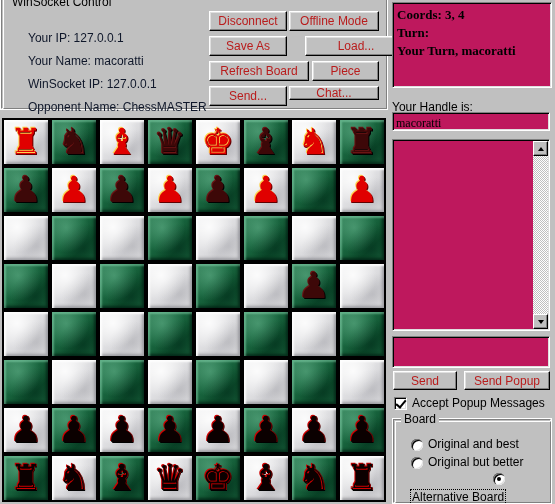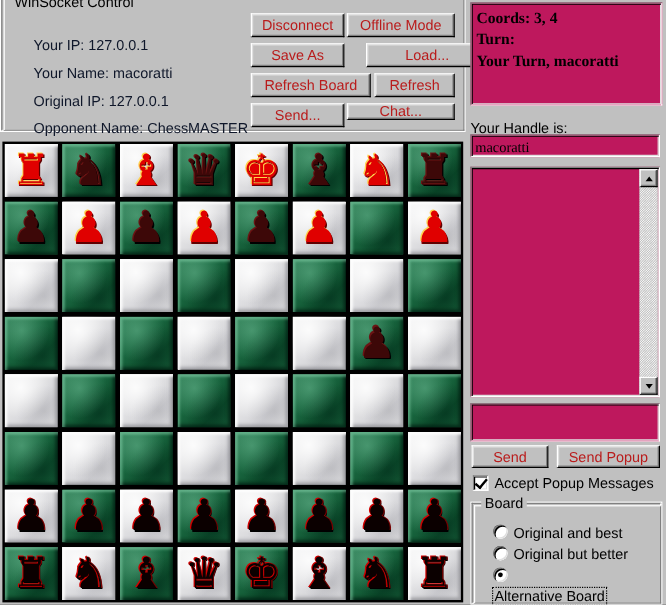--- a/index.html
+++ b/index.html
@@ -94,21 +94,21 @@
           border-top:1px solid #ffffff;border-left:1px solid #ffffff;
           border-right:1px solid #000;border-bottom:1px solid #000;
           box-shadow: inset -1px -1px 0 #808080;
           box-sizing:border-box;display:flex;align-items:center;justify-content:center;}
   .sb-up{top:0;} .sb-dn{bottom:0;}
   .arr{width:0;height:0;border-left:3px solid transparent;border-right:3px solid transparent;}
   .arr-u{border-bottom:4px solid #000;}
   .arr-d{border-top:4px solid #000;}
 
   
-  .chkrow{position:absolute;display:flex;align-items:flex-start;gap:5px;}
+  .chkrow{position:absolute;display:flex;align-items:flex-end;gap:5px;}
   .chk{width:13px;height:13px;background:#fff;box-sizing:border-box;
        border-top:1px solid #808080;border-left:1px solid #808080;
        border-right:1px solid #fff;border-bottom:1px solid #fff;
        box-shadow: inset 1px 1px 0 #000, inset -1px -1px 0 #dfdfdf;
        position:relative;}
   .chk.on::after{content:"";position:absolute;left:3px;top:0px;width:4px;height:8px;
        border:solid #000;border-width:0 2px 2px 0;transform:rotate(40deg);}
   .radio{width:12px;height:12px;border-radius:50%;background:#fff;position:relative;
        box-shadow: inset 1px 1px 0 #808080, inset 2px 2px 0 #000,
                    inset -1px -1px 0 #dfdfdf, inset -2px -2px 0 #ffffff;}
@@ -124,29 +124,29 @@
 <body>
 
 <div id="app">
 
   <div class="groupbox" id="socket-panel">
     <div class="gb-frame"></div>
     <div class="gb-title" style="left:8px;top:2px;">WinSocket Control</div>
 
     <div class="info-line" style="top:38px;">Your IP: 127.0.0.1</div>
     <div class="info-line" style="top:61px;">Your Name: macoratti</div>
-    <div class="info-line" style="top:84px;">Original IP: 127.0.0.1</div>
+    <div class="info-line" style="top:84px;">WinSocket IP: 127.0.0.1</div>
     <div class="info-line" style="top:107px;">Opponent Name: ChessMASTER</div>
 
     <div class="btn" style="left:208px;top:18px;width:78px;height:20px;">Disconnect</div>
     <div class="btn" style="left:208px;top:43px;width:78px;height:20px;">Save As</div>
     <div class="btn" style="left:288px;top:18px;width:90px;height:20px;">Offline Mode</div>
     <div class="btn" style="left:288px;top:43px;width:102px;height:20px;margin-left:16px;">Load...</div>
     <div class="btn" style="left:208px;top:68px;width:100px;height:20px;">Refresh Board</div>
-    <div class="btn" style="left:311px;top:68px;width:67px;height:20px;">Refresh</div>
+    <div class="btn" style="left:311px;top:68px;width:67px;height:20px;">Piece</div>
     <div class="btn" style="left:208px;top:93px;width:78px;height:20px;">Send...</div>
     <div class="btn" style="left:288px;top:93px;width:90px;height:14px;">Chat...</div>
   </div>
 
   <div class="sunken" id="status-box">
     <div class="line" style="top:4px;">Coords: 3, 4</div>
     <div class="line" style="top:22px;">Turn:</div>
     <div class="line" style="top:40px;">Your Turn, macoratti</div>
   </div>
 

